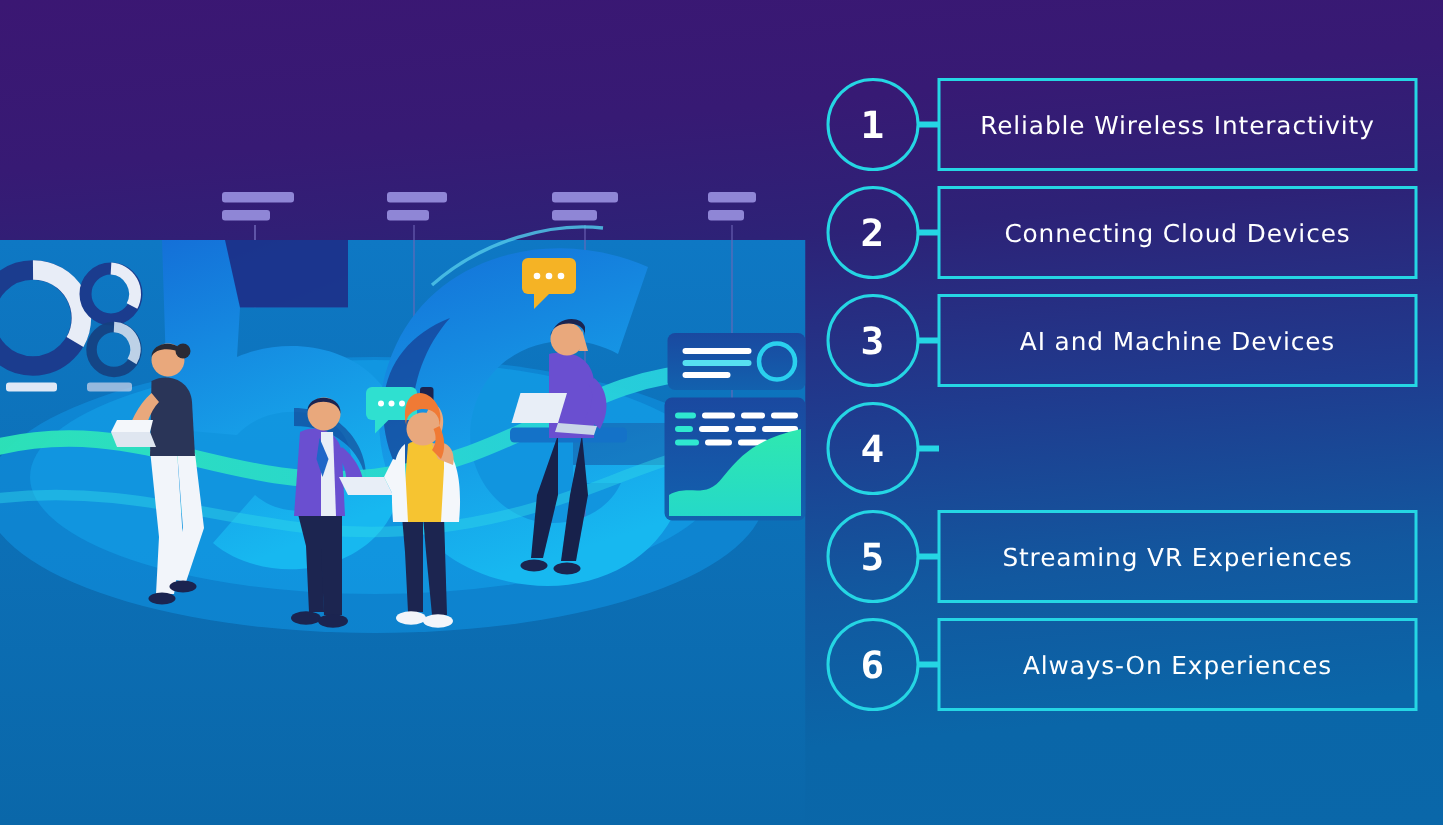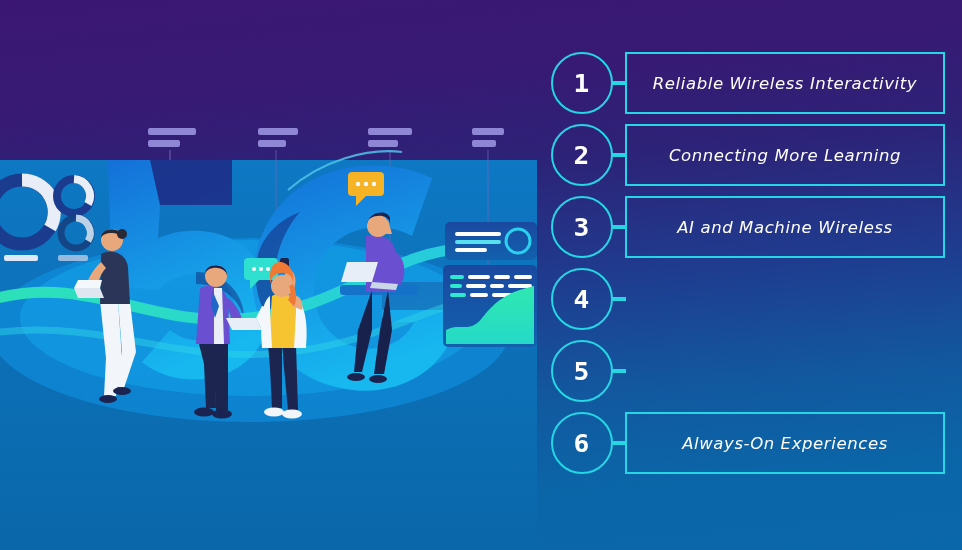--- a/index.html
+++ b/index.html
@@ -27,21 +27,21 @@
   }
   .circle-num{
     color:#ffffff;font-size:25px;font-weight:bold;letter-spacing:1px;
     font-family:"DejaVu Sans Mono", monospace;line-height:1;
     transform:scaleX(1.05);
   }
   .connector{position:absolute;left:67px;top:29px;width:14px;height:4px;background:#25d6e4;}
   .box{
     position:absolute;left:80px;top:0;width:320px;height:62px;
     border:2.5px solid #25d6e4;box-sizing:border-box;
-    display:flex;align-items:center;justify-content:center;font-style:italic;
+    display:flex;align-items:center;justify-content:center;
   }
   .box-label{
     color:#ffffff;font-size:16.5px;letter-spacing:.6px;white-space:nowrap;
     font-family:"DejaVu Sans", sans-serif;
   }
   .r1{top:0;}   .r2{top:72px;}  .r3{top:144px;} .r5{top:288px;} .r6{top:360px;}
 </style>
 </head>
 <body>
 
@@ -242,46 +242,49 @@
         <span class="box-label">Reliable Wireless Interactivity</span>
       </div>
     </div>
 
     <div class="row r2">
       <div class="circle">
         <span class="circle-num">2</span>
       </div>
       <div class="connector"></div>
       <div class="box">
-        <span class="box-label">Connecting More Learning</span>
+        <span class="box-label">Connecting Cloud Devices</span>
       </div>
     </div>
 
     <div class="row r3">
       <div class="circle">
         <span class="circle-num">3</span>
       </div>
       <div class="connector"></div>
       <div class="box">
-        <span class="box-label">AI and Machine Wireless</span>
+        <span class="box-label">AI and Machine Devices</span>
       </div>
     </div>
 
     <div class="row" style="top:216px">
       <div class="circle">
         <span class="circle-num">4</span>
       </div>
       <div class="connector"></div>
     </div>
 
     <div class="row r5">
       <div class="circle">
         <span class="circle-num">5</span>
       </div>
       <div class="connector"></div>
+      <div class="box">
+        <span class="box-label">Streaming VR Experiences</span>
+      </div>
     </div>
 
     <div class="row r6">
       <div class="circle">
         <span class="circle-num">6</span>
       </div>
       <div class="connector"></div>
       <div class="box">
         <span class="box-label">Always-On Experiences</span>
       </div>

